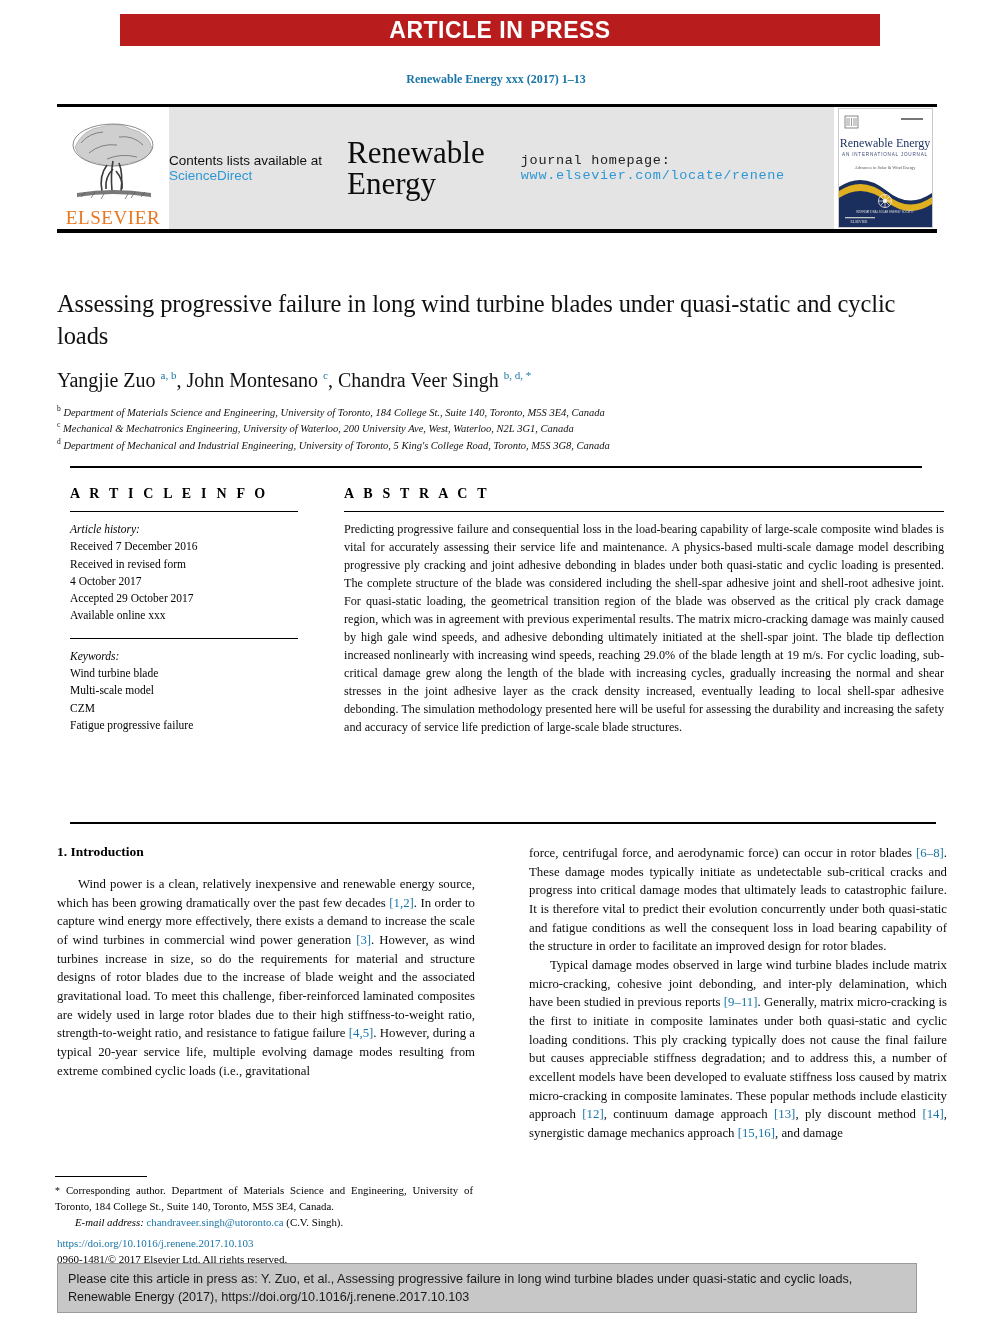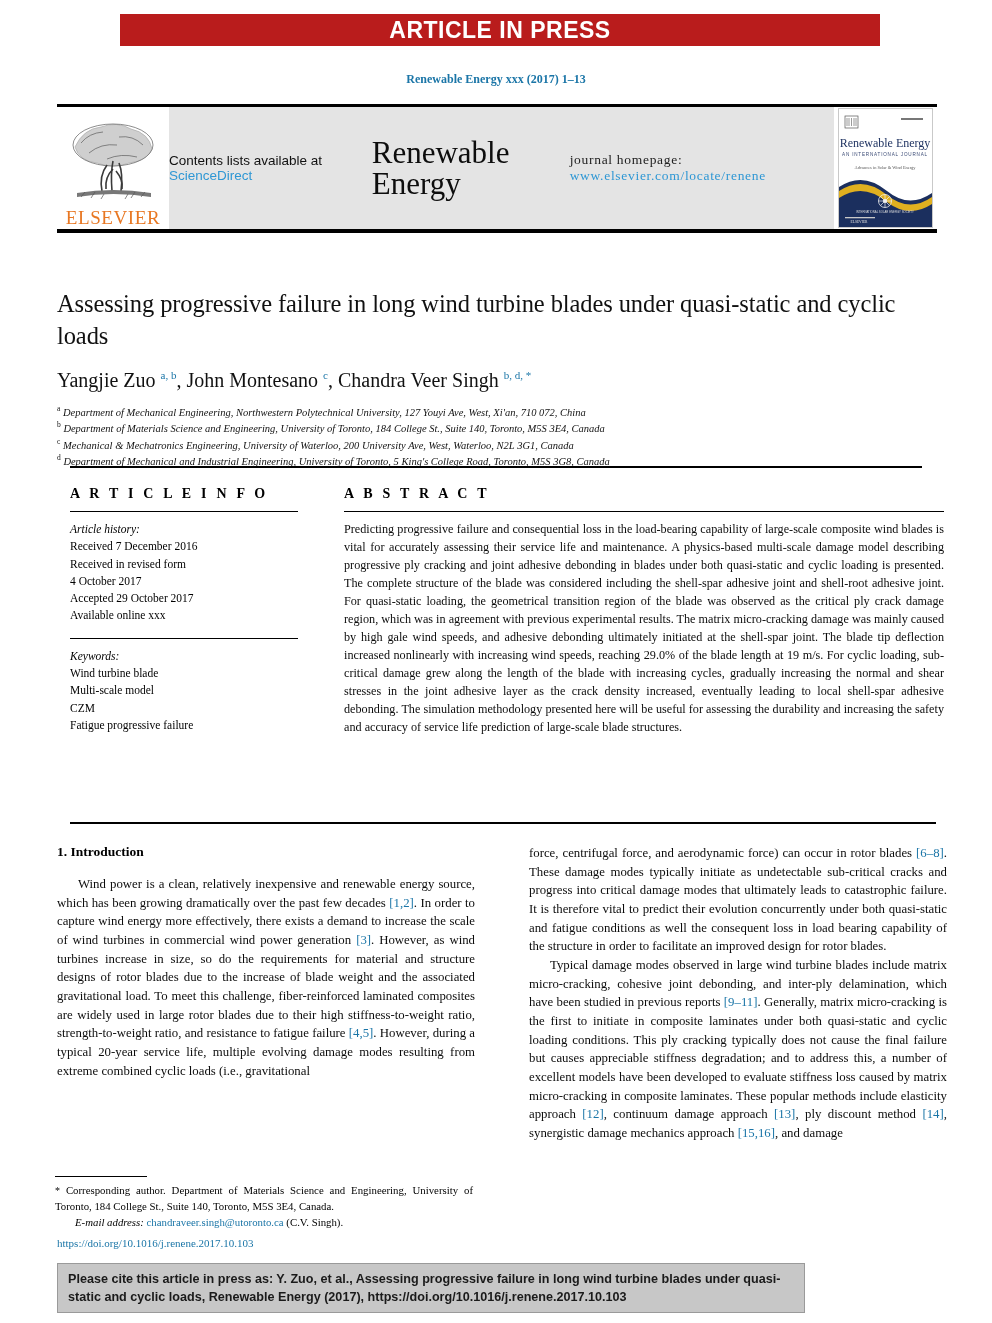--- a/index.html
+++ b/index.html
@@ -116,21 +116,21 @@
     color: #111;
   }
   .contents-line .sd-link { color: #2e97d4; }
   .journal-title {
     font-family: "Liberation Serif", serif;
     font-size: 31px;
     color: #0d0d0d;
     line-height: 1;
   }
   .homepage-line {
-    font-family: Liberation Serif, serif;
+    font-family: Liberation Mono, monospace;
     font-size: 13.5px;
     letter-spacing: 0.7px;
     color: #222;
   }
   .homepage-line .hp-url { color: #2e97d4; }
   .cover-block {
     width: 103px;
     flex: 0 0 103px;
     display: flex;
     align-items: center;
@@ -349,27 +349,26 @@
     font-family: "Liberation Serif", serif;
     font-size: 11px;
     line-height: 1.45;
   }
 
   
   .cite-box {
     position: absolute;
     left: 57px;
     top: 1263px;
-    width: 748px;
+    width: 860px;
     height: 50px;
     border: 1.3px solid #9a9a9a;
     background: #c7c7c7;
     box-sizing: border-box;
     padding: 7px 10px 16px 10px;
-    font-weight: bold;
   }
   .cite-text {
     font-family: "Liberation Sans", sans-serif;
     font-size: 12.6px;
     line-height: 1.42;
     color: #1a1a1a;
   }
 </style>
 </head>
 <body>
@@ -462,21 +461,20 @@
       </div>
 
     </div>
     <div class="rule-thick-bottom"></div>
   </div>
 
   <div class="title-block">
     <h1 class="paper-title">Assessing progressive failure in long wind turbine blades under quasi-static and cyclic loads</h1>
     <div class="authors">Yangjie Zuo <sup>a, b</sup>, John Montesano <sup>c</sup>, Chandra Veer Singh <sup>b, d, *</sup></div>
     <div class="affiliations">
-      <div class="affil"><sup>a</sup> <span>Department of Mechanical Engineering, Northwestern Polytechnical University, 127 Youyi Ave, West, Xi'an, 710 072, China</span></div>
       <div class="affil"><sup>b</sup> <span>Department of Materials Science and Engineering, University of Toronto, 184 College St., Suite 140, Toronto, M5S 3E4, Canada</span></div>
       <div class="affil"><sup>c</sup> <span>Mechanical &amp; Mechatronics Engineering, University of Waterloo, 200 University Ave, West, Waterloo, N2L 3G1, Canada</span></div>
       <div class="affil"><sup>d</sup> <span>Department of Mechanical and Industrial Engineering, University of Toronto, 5 King's College Road, Toronto, M5S 3G8, Canada</span></div>
     </div>
   </div>
 
   <div class="infoabs-rule-top"></div>
 
   <div class="infoabs">
 
@@ -529,19 +527,20 @@
     </div>
     <div class="footnote-email">
       <span class="lbl">E-mail address:</span>
       <span class="mail">chandraveer.singh@utoronto.ca</span>
       <span>(C.V. Singh).</span>
     </div>
   </div>
 
   <div class="doi-area">
     <div class="doi-link">https://doi.org/10.1016/j.renene.2017.10.103</div>
+    <div class="issn-line">0960-1481/© 2017 Elsevier Ltd. All rights reserved.</div>
   </div>
 
   <div class="cite-box">
     <div class="cite-text">Please cite this article in press as: Y. Zuo, et al., Assessing progressive failure in long wind turbine blades under quasi-static and cyclic loads, Renewable Energy (2017), https://doi.org/10.1016/j.renene.2017.10.103</div>
   </div>
 
 </div>
 
 </body></html>

